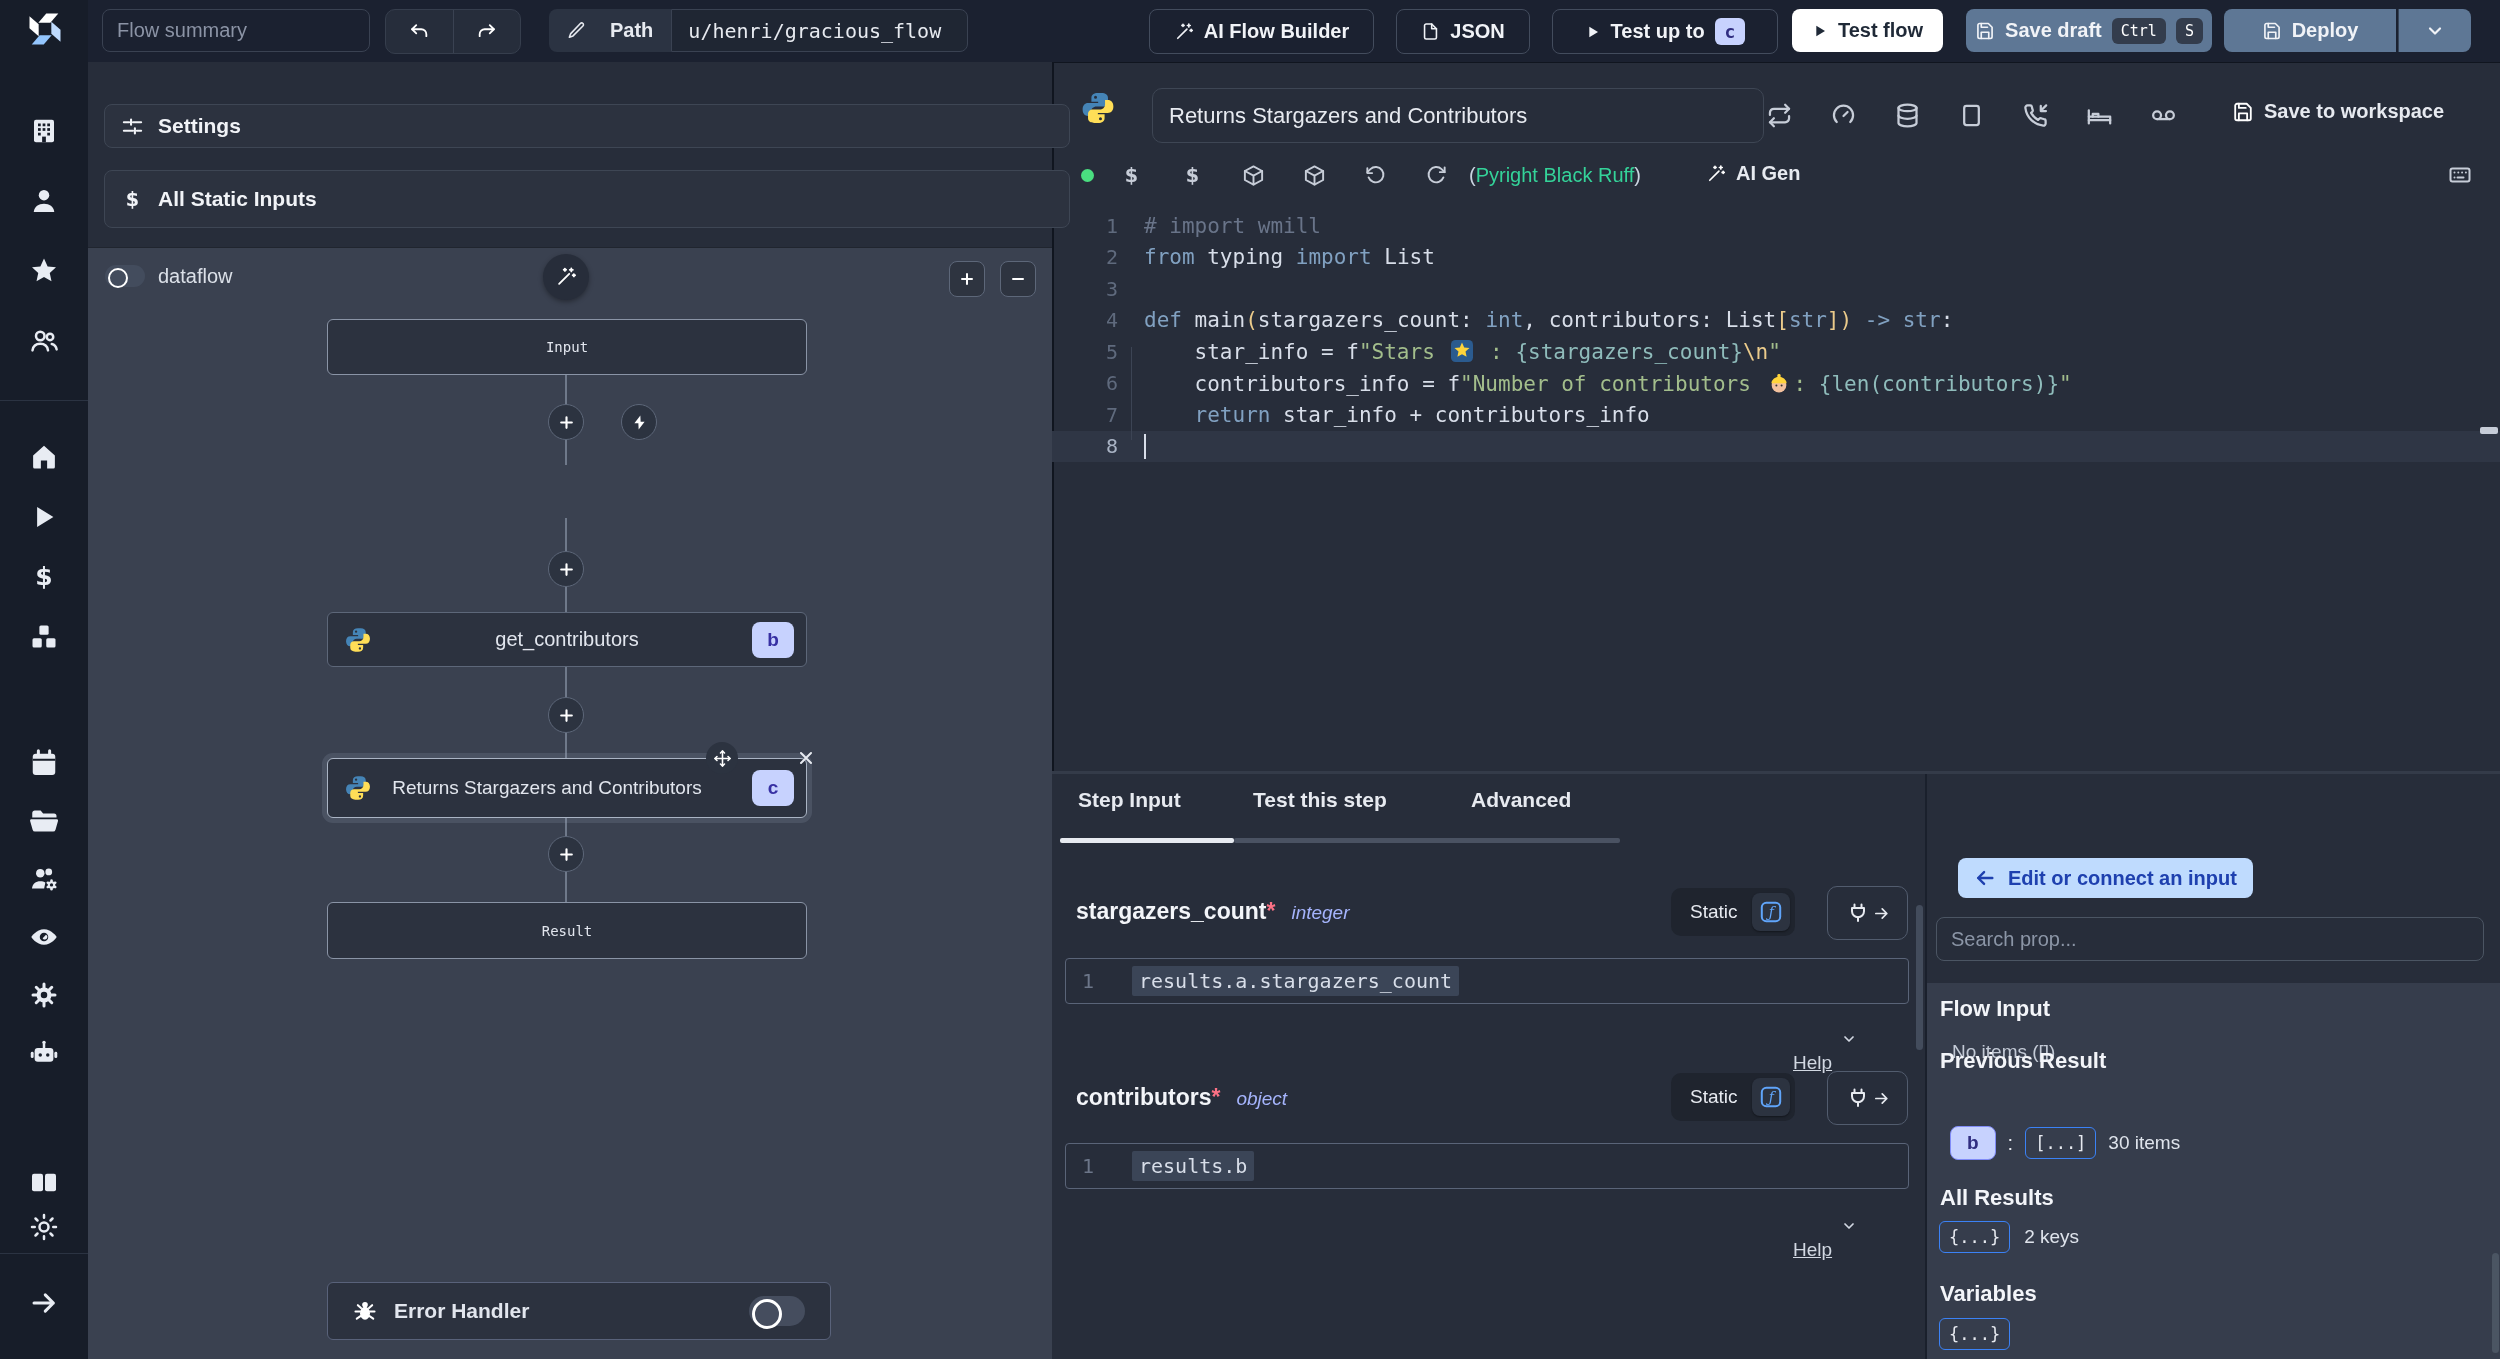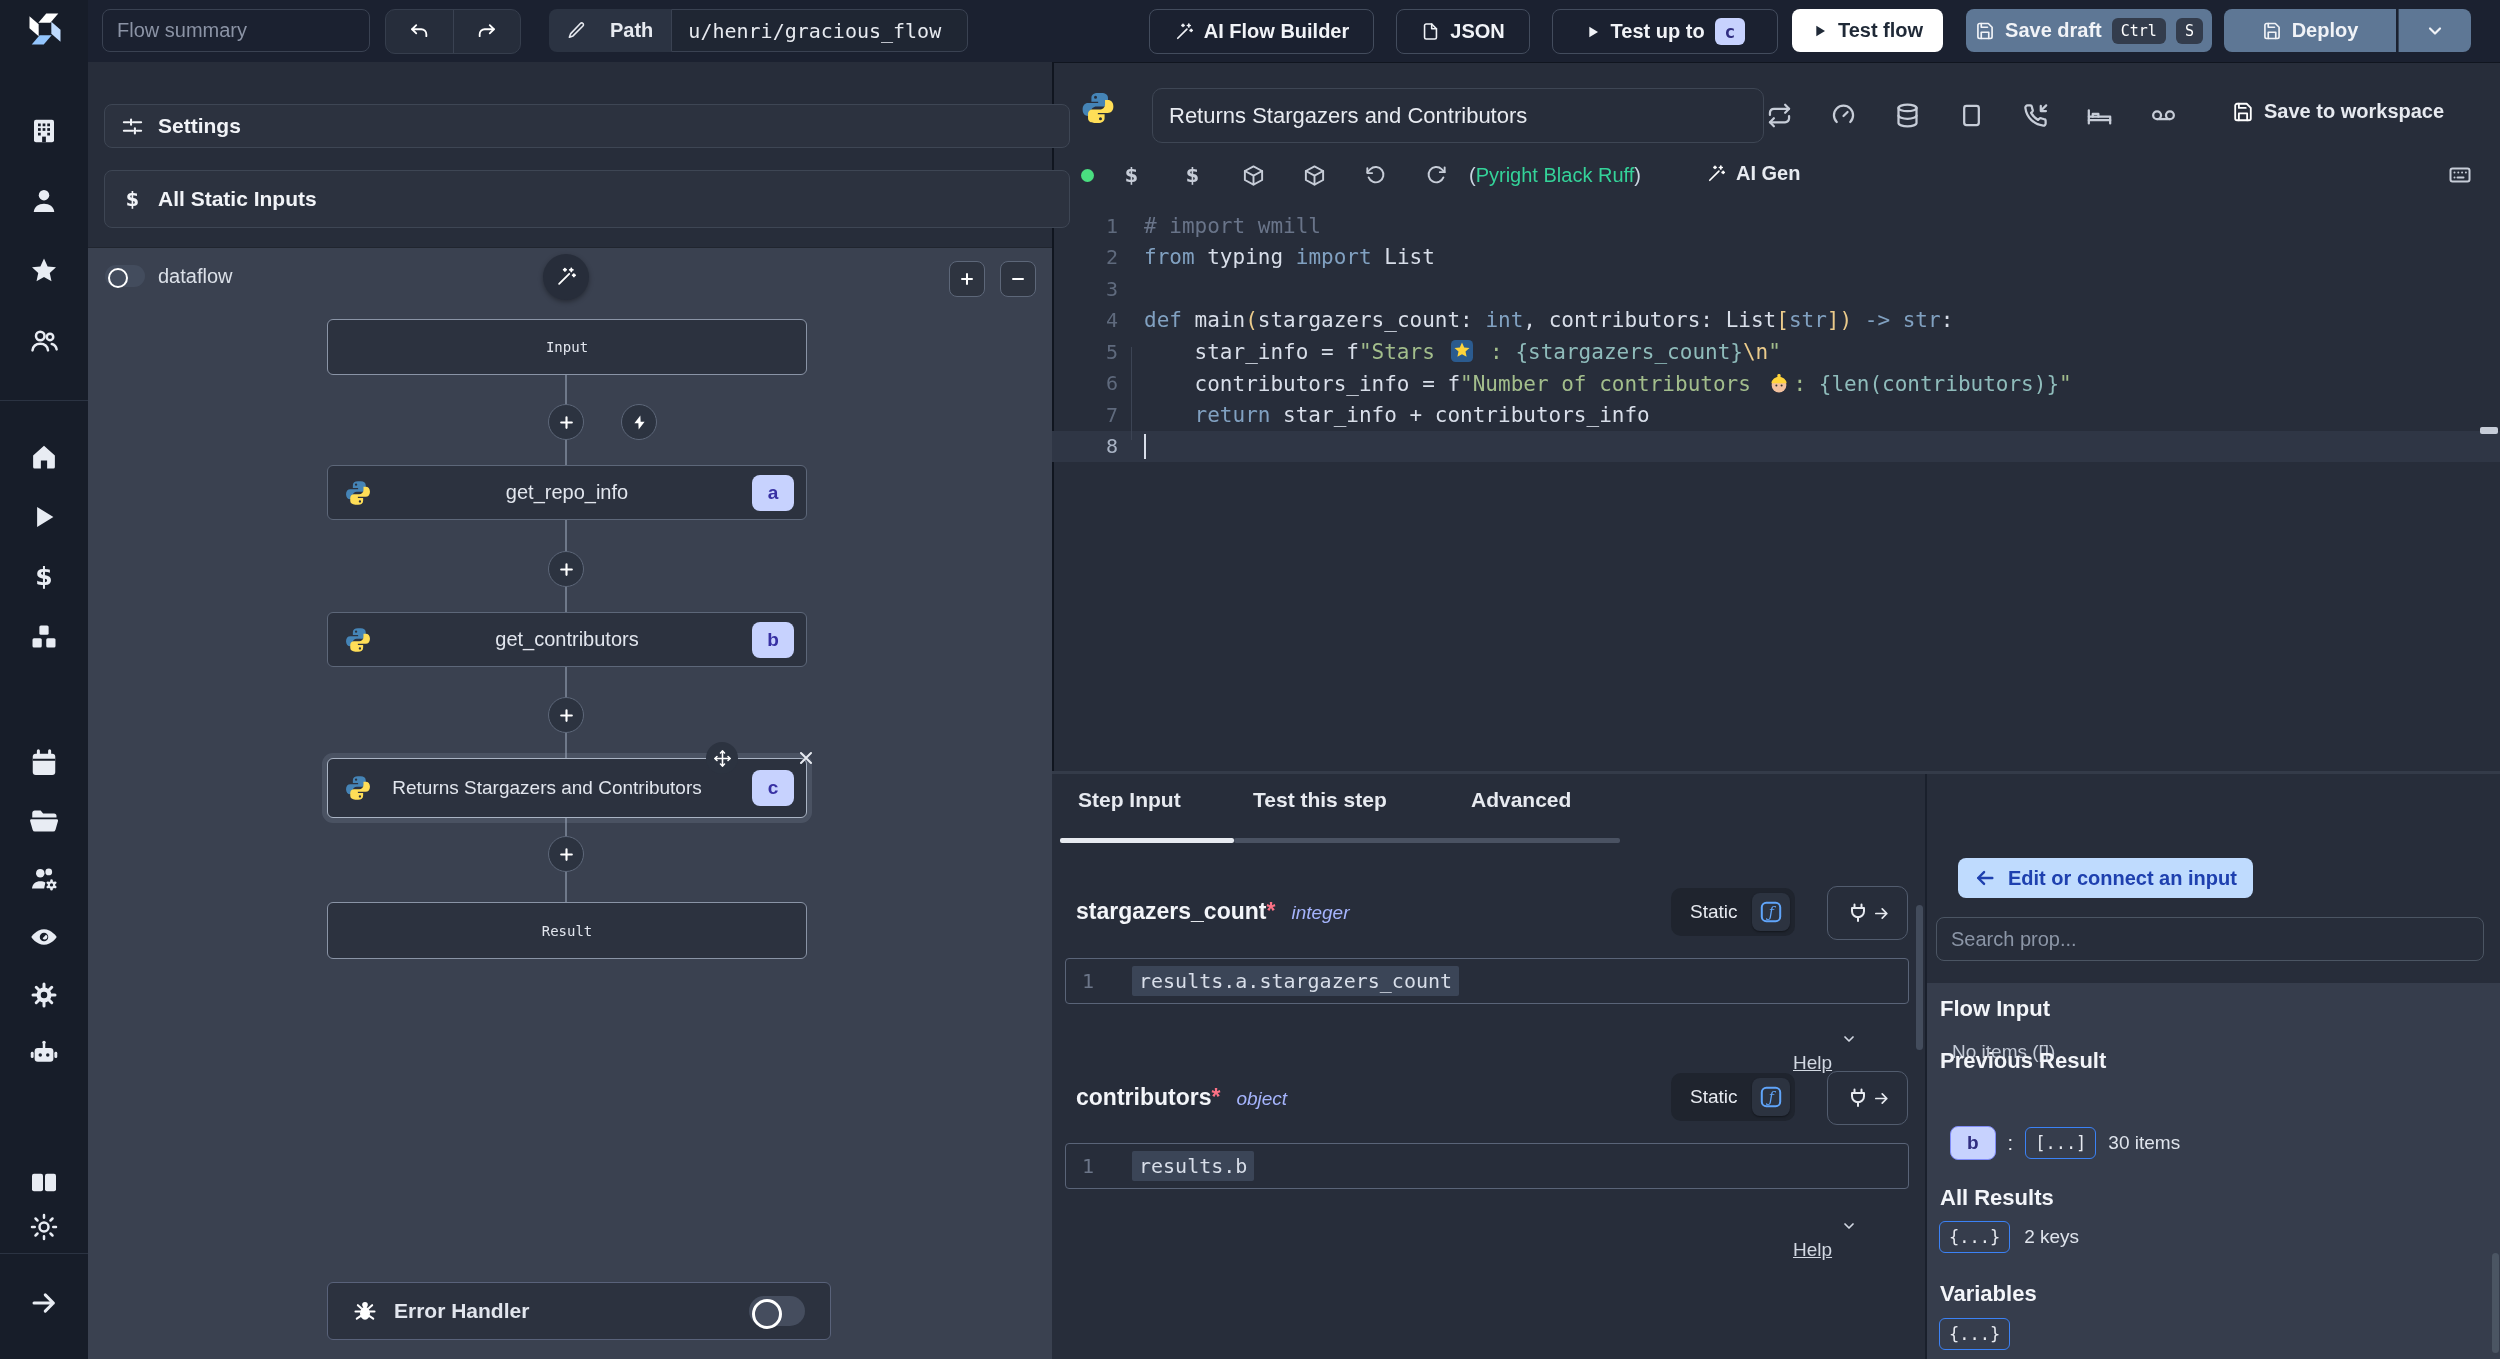--- a/index.html
+++ b/index.html
@@ -444,30 +444,20 @@
       </span>
     </div>
   <div class="plusc" style="left:621px;top:404px;">
       <span class="ic">
         <svg viewBox="0 0 24 24">
           <path d="M13.2 2L4.8 13.2h5.6L10.8 22l8.4-11.2h-5.6z" fill="currentColor"></path>
         </svg>
       </span>
     </div>
 
-  <div class="node" style="top:465px;height:53px;">
-    <span class="ic py-ic">
-        <svg viewBox="0 0 48 48">
-          <path fill="#4584b6" d="M23.8 4c-5.3 0-8.6 2.3-8.6 6.7v4.9h9v1.8H10.9C6.4 17.4 3.5 20.6 3.5 26s2.9 8.6 7.4 8.6h3.7v-5.5c0-4.2 3.2-7.2 7.4-7.2h9c3.6 0 6.3-2.7 6.3-6.3v-5c0-4.3-3.6-6.6-8.6-6.6h-4.9zm-3.1 3.6a2 2 0 110 4 2 2 0 010-4z"></path>
-          <path fill="#ffde57" d="M24.2 44c5.3 0 8.6-2.3 8.6-6.7v-4.9h-9v-1.8h13.3c4.5 0 7.4-3.2 7.4-8.6s-2.9-8.6-7.4-8.6h-3.7v5.5c0 4.2-3.2 7.2-7.4 7.2h-9c-3.6 0-6.3 2.7-6.3 6.3v5c0 4.3 3.6 6.6 8.6 6.6h4.9zm3.1-3.6a2 2 0 110-4 2 2 0 010 4z"></path>
-        </svg>
-      </span>
-    <span>get_repo_info</span>
-    <span class="step-badge">a</span>
-  </div>
   <div class="plusc" style="left:548px;top:551px;">
       <span class="ic">
         <svg viewBox="0 0 24 24">
           <path d="M12 4.5v15M4.5 12h15" stroke="currentColor" stroke-width="3" stroke-linecap="round"></path>
         </svg>
       </span>
     </div>
 
   <div class="node" style="top:612px;height:53px;">
     <span class="ic py-ic">

